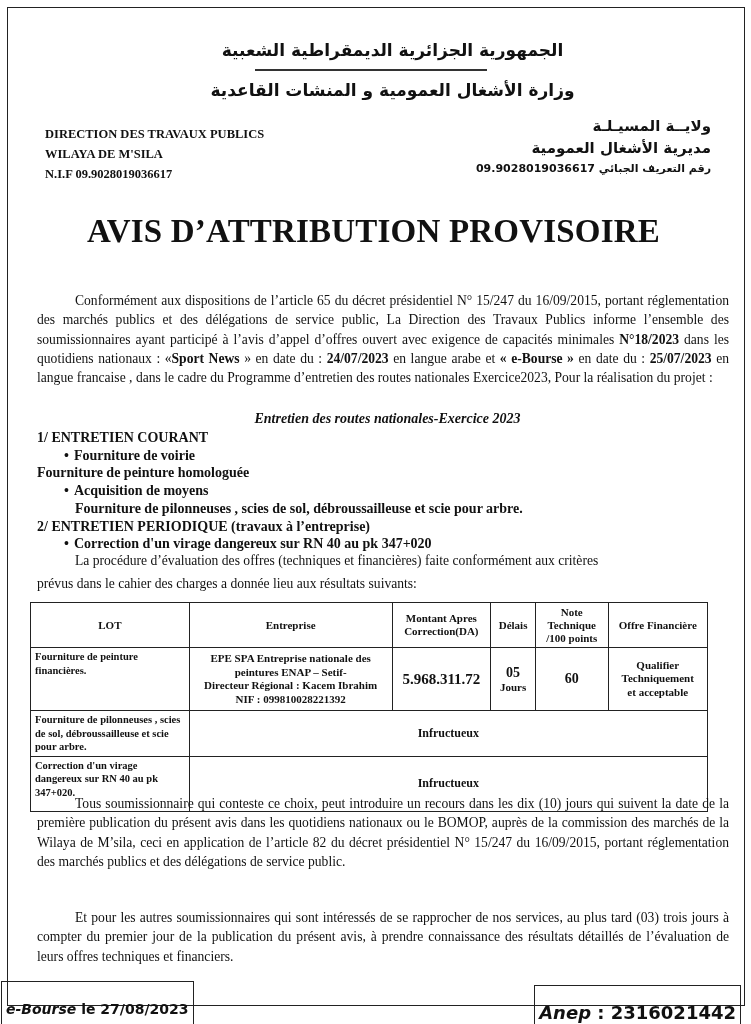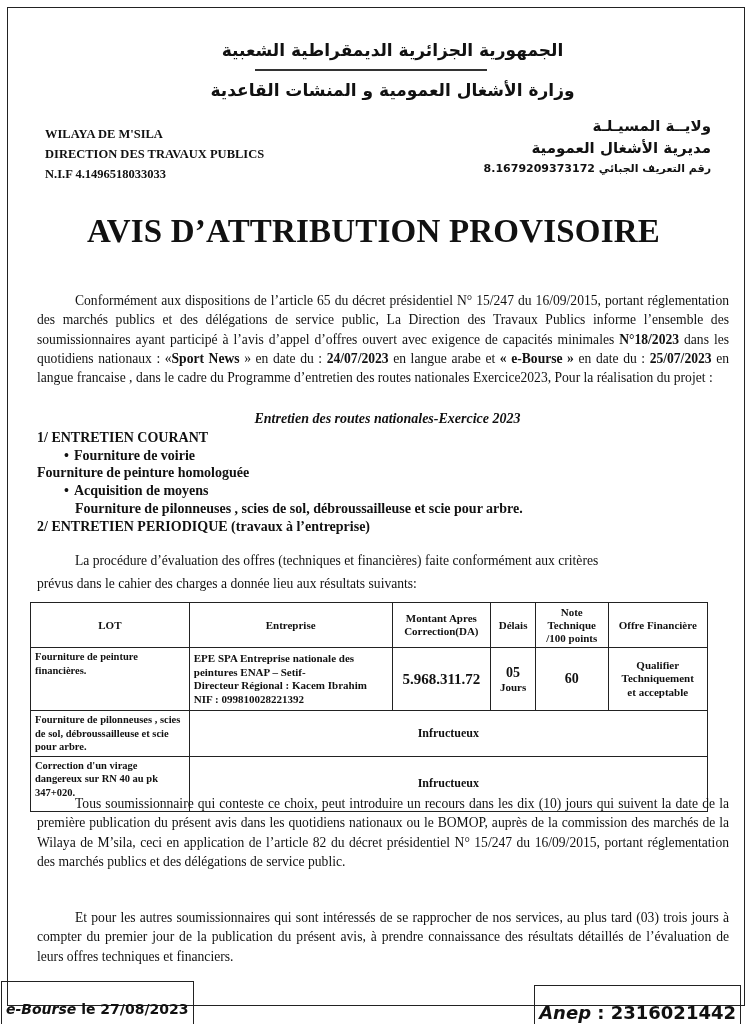--- a/index.html
+++ b/index.html
@@ -28,21 +28,21 @@
   .list .i1 { padding-left:27px; }
   .list .i2 { padding-left:38px; }
   .list .bullet { display:inline-block; width:10px; }
   .p2 { top:551px; }
   .p2 .gap { display:block; height:4px; }
   table.res { position:absolute; left:30px; top:602px; width:678px; border-collapse:collapse;
               font-size:11px; font-weight:bold; }
   table.res td, table.res th { border:1.3px solid #222; padding:2px 4px; }
   table.res th { height:40px; text-align:center; font-size:11px; line-height:13px; }
   .c-lot { width:152px; text-align:left; }
-  .c-ent { width:197px; text-align:left; line-height:13.5px; }
+  .c-ent { width:197px; text-align:center; line-height:13.5px; }
   .c-mont { width:90px; text-align:center; font-size:15px !important; }
   .c-del { width:36px; text-align:center; }
   .c-note { width:64px; text-align:center; }
   .c-offre { width:91px; text-align:center; line-height:13.5px; }
   .row1 td { height:58px; }
   .row2 td { height:39px; }
   .row3 td { height:50px; }
   .lotcell { font-size:10.5px; line-height:13.5px; text-align:left; vertical-align:top; }
   .infr { text-align:center; font-size:12px; }
   .big { font-size:14px; }
@@ -61,47 +61,48 @@
 
 <div class="frame"></div>
 
 <div class="abs ar hdr-ar-1">
   <span>الجمهورية الجزائرية الديمقراطية الشعبية</span>
 </div>
 <div class="abs rule"></div>
 <div class="abs ar hdr-ar-2">وزارة الأشغال العمومية و المنشات القاعدية</div>
 
 <div class="abs left-hdr">
+  <div>DIRECTION DES TRAVAUX PUBLICS</div>
   <div>WILAYA DE M'SILA</div>
-  <div>DIRECTION DES TRAVAUX PUBLICS</div>
-  <div>N.I.F 4.1496518033033</div>
+  <div>N.I.F 09.9028019036617</div>
 </div>
 
 <div class="abs ar right-hdr">
   <div class="l1">ولايــة المسيـلـة</div>
   <div class="l2">مديرية الأشغال العمومية</div>
   <div class="l3">
     <span>رقم التعريف الجبائي</span>
-    <span dir="ltr">8.1679209373172</span>
+    <span dir="ltr">09.9028019036617</span>
   </div>
 </div>
 
 <div class="abs title">AVIS D’ATTRIBUTION PROVISOIRE</div>
 
 <div class="abs para p1"><span class="ind"></span><span>Conformément aux dispositions de l’article 65 du décret présidentiel N° 15/247 du 16/09/2015, portant réglementation des marchés publics et des délégations de service public,   La Direction des Travaux Publics informe l’ensemble des soumissionnaires ayant participé  à l’avis d’appel d’offres ouvert avec exigence de capacités minimales </span><b>N°18/2023</b><span> dans les quotidiens nationaux : «</span><b>Sport News</b><span> » en date du : </span><b>24/07/2023</b><span> en langue arabe et </span><b>« e-Bourse »</b><span> en date du : </span><b>25/07/2023</b><span> en langue francaise , dans le cadre du Programme d’entretien des routes nationales Exercice2023, Pour la réalisation du projet :</span></div>
 
 <div class="abs subtitle">Entretien des routes nationales-Exercice 2023</div>
 
 <div class="abs list">
   <div>1/ ENTRETIEN COURANT</div>
   <div class="i1"><span class="bullet">•</span><span>Fourniture  de voirie</span></div>
   <div>Fourniture de peinture homologuée</div>
   <div class="i1"><span class="bullet">•</span><span>Acquisition de moyens</span></div>
   <div class="i2">Fourniture de pilonneuses , scies de sol, débroussailleuse et scie pour arbre.</div>
   <div>2/ ENTRETIEN PERIODIQUE (travaux à l’entreprise)</div>
+  <div class="i1"><span class="bullet">•</span><span>Correction d'un virage dangereux sur RN 40 au pk 347+020</span></div>
 </div>
 
 <div class="abs para p2">
   <span class="ind"></span><span>La procédure d’évaluation des offres (techniques et financières) faite conformément aux critères</span>
   <span class="gap"></span>
   <span>prévus dans le cahier des charges a donnée lieu aux résultats suivants:</span>
 </div>
 
 <table class="res">
   <tbody>

